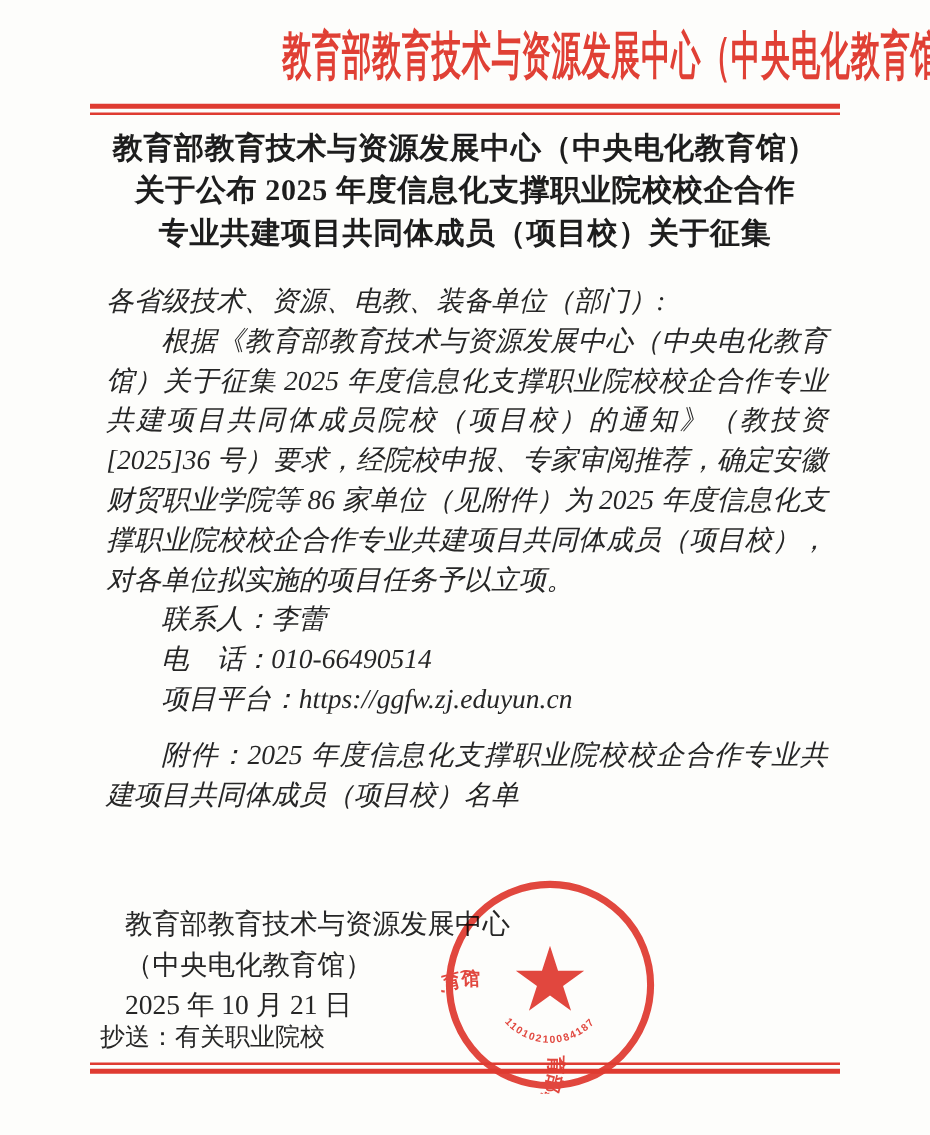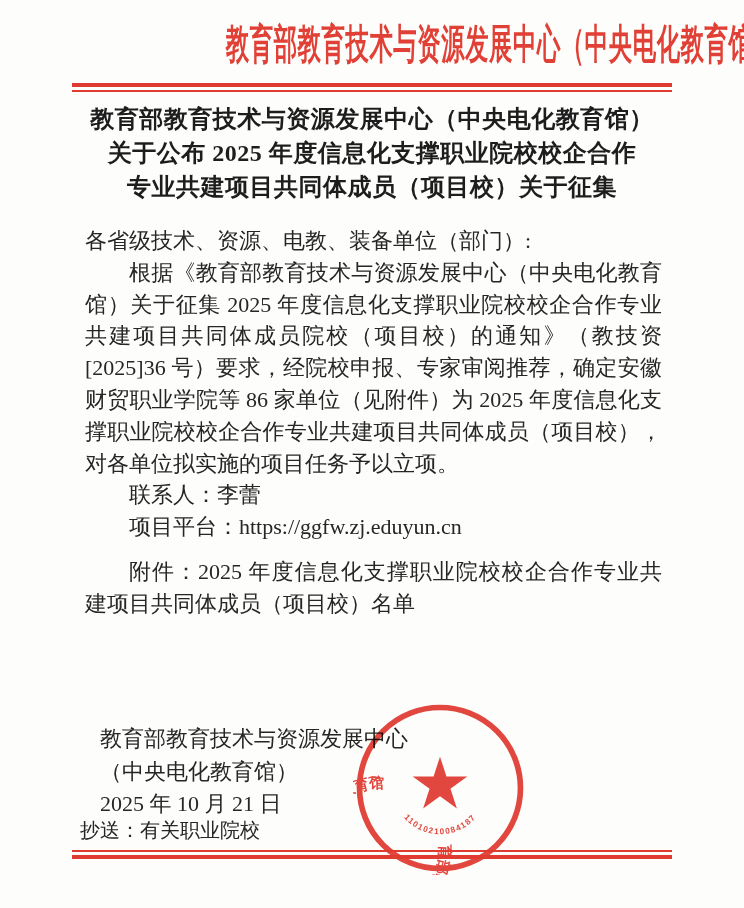--- a/index.html
+++ b/index.html
@@ -39,21 +39,21 @@
     font-size:24px; font-weight:700; line-height:34px;
     color:#1d1d1d;
     letter-spacing:0.5px;
   }
   
   .body-block {
     position:absolute; top:225px; left:85px; width:577px;
     font-size:22px; line-height:31.8px;
     text-align:justify;
   }
-  .body-block p { margin:0; }
+  .body-block p { margin:0;font-style:italic; }
   .indent { text-indent:2em; }
   .attachment { margin-top:13px !important; }
   
   .signature {
     position:absolute; top:723px; left:100px; width:645px;
     font-size:22px; line-height:32.5px;
   }
   
   .cc {
     position:absolute; top:820px; left:80px;
@@ -97,20 +97,21 @@
   <div class="doc-title">
     <div>教育部教育技术与资源发展中心（中央电化教育馆）</div>
     <div>关于公布 2025 年度信息化支撑职业院校校企合作</div>
     <div>专业共建项目共同体成员（项目校）关于征集</div>
   </div>
 
   <div class="body-block">
     <p>各省级技术、资源、电教、装备单位（部门）:</p>
     <p class="indent">根据《教育部教育技术与资源发展中心（中央电化教育馆）关于征集 2025 年度信息化支撑职业院校校企合作专业共建项目共同体成员院校（项目校）的通知》（教技资[2025]36 号）要求，经院校申报、专家审阅推荐，确定安徽财贸职业学院等 86 家单位（见附件）为 2025 年度信息化支撑职业院校校企合作专业共建项目共同体成员（项目校），对各单位拟实施的项目任务予以立项。</p>
     <p class="indent"><span>联系人：</span><span>李蕾</span></p>
+    <p class="indent"><span>电　话：</span><span>010-66490514</span></p>
     <p class="indent"><span>项目平台：</span><span>https://ggfw.zj.eduyun.cn</span></p>
     <p class="indent attachment">附件：2025 年度信息化支撑职业院校校企合作专业共建项目共同体成员（项目校）名单</p>
   </div>
 
   <div class="signature">
     <div>教育部教育技术与资源发展中心</div>
     <div>（中央电化教育馆）</div>
     <div>2025 年 10 月 21 日</div>
   </div>
 

